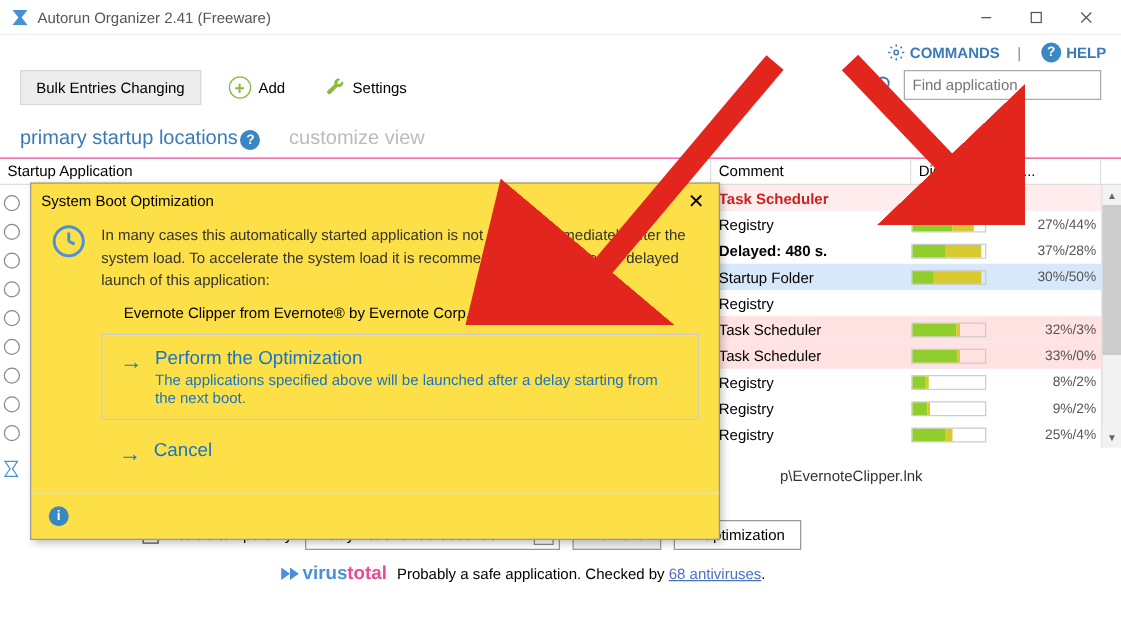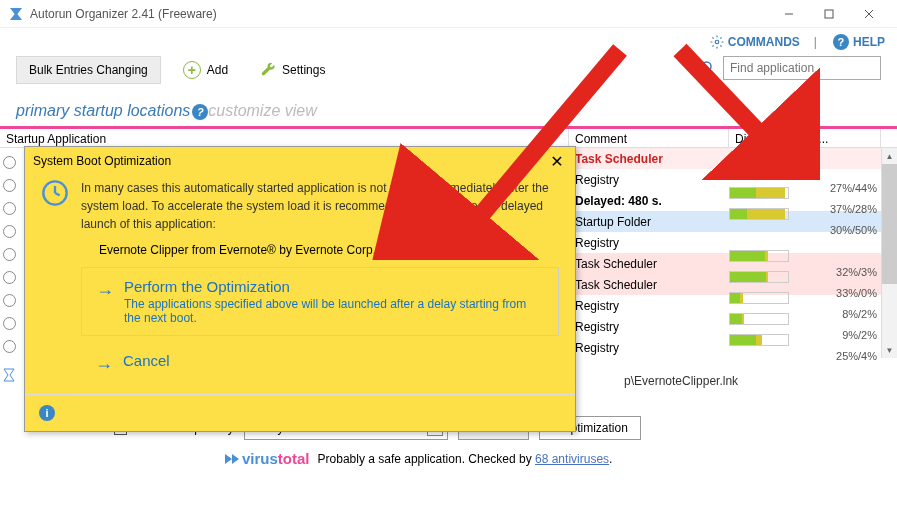--- a/index.html
+++ b/index.html
@@ -12,42 +12,42 @@
 .topbar { height: 28px; display: flex; align-items: center; justify-content: flex-end; padding: 0 12px; gap: 14px; }
 .link-btn { display: flex; align-items: center; gap: 4px; color: #3a7ab8; font-size: 12px; font-weight: bold; cursor: pointer; }
 .sep { color: #888; }
 .toolbar { height: 40px; display: flex; align-items: flex-start; padding: 0 16px; gap: 12px; }
 .tb-btn { height: 28px; background: #ededed; border: 1px solid #d8d8d8; padding: 0 12px; display: flex; align-items: center; gap: 6px; cursor: pointer; font-size: 12px; }
 .tb-btn-flat { height: 28px; padding: 0 10px; display: flex; align-items: center; gap: 6px; cursor: pointer; font-size: 12px; }
 .icon-circle { width: 18px; height: 18px; border: 1.5px solid #8aba3e; border-radius: 50%; display: flex; align-items: center; justify-content: center; color: #8aba3e; font-weight: bold; font-size: 14px; }
 .search-area { margin-left: auto; display: flex; align-items: center; gap: 6px; }
 .search-icon { width: 18px; height: 18px; color: #3a7ab8; }
 .search-input { width: 158px; height: 24px; border: 1px solid #aaa; padding: 0 6px; font-size: 12px; }
-.nav-row { height: 30px; display: flex; align-items: center; padding: 0 16px; gap: 0; font-size: 16px; color: #bbb; font-style: italic; }
+.nav-row { height: 30px; display: flex; align-items: center; padding: 0 16px; gap: 23px; font-size: 16px; color: #bbb; }
 .nav-item.active { color: #3a7ab8; }
 .help-circle { width: 16px; height: 16px; border-radius: 50%; background: #3a87c4; color: #fff; display: inline-flex; align-items: center; justify-content: center; font-size: 11px; font-weight: bold; margin-left: 2px; }
 .content { display: flex; position: relative; height: 240px; }
 .left-strip { width: 18px; display: flex; flex-direction: column; align-items: center; padding-top: 8px; gap: 10px; }
 .clock-mini { width: 13px; height: 13px; border: 1px solid #888; border-radius: 50%; }
 .main-col { flex: 1; position: relative; }
-.col-headers { display: flex; height: 22px; background: #fff; border-top: 3px solid #ec4899; border-bottom: 1px solid #ddd; }
+.col-headers { display: flex; height: 22px; background: #fff; border-top: 1px solid #ec4899; border-bottom: 1px solid #ddd; }
 .col-h { padding: 3px 6px; font-size: 12px; border-right: 1px solid #e0e0e0; }
 .col-h.left { flex: 1.1; }
 .col-h.comment { width: 160px; }
 .col-h.stats { width: 152px; }
 .table-area { display: flex; }
 .left-placeholder { flex: 1.1; }
 .right-rows { width: 312px; }
 .row { height: 21px; display: flex; align-items: center; font-size: 12px; }
 .row.red1 { background: #ffecec; }
 .row.red2 { background: #ffe2e2; }
 .row.sel { background: #d6e8f9; }
 .cell-comment { width: 160px; padding-left: 6px; }
 .cell-comment.red { color: #c22; font-weight: bold; }
-.cell-stats { width: 152px; display: flex; align-items: flex-start; gap: 4px; padding-right: 4px; flex-direction: column; }
+.cell-stats { width: 152px; display: flex; align-items: center; gap: 4px; padding-right: 4px; }
 .bar { height: 12px; display: flex; width: 60px; border: 1px solid #ccc; }
 .bar-g { background: #8fce2d; }
 .bar-y { background: #d9c931; }
 .pct { font-size: 11px; color: #555; margin-left: auto; }
 .scrollbar { width: 16px; background: #f2f2f2; border-left: 1px solid #ddd; position: relative; }
 .sb-btn { width: 100%; height: 16px; background: #f2f2f2; display: flex; align-items: center; justify-content: center; font-size: 8px; color: #666; }
 .sb-thumb { position: absolute; top: 16px; width: 100%; height: 120px; background: #ccc; }
 .hourglass-strip { width: 18px; display: flex; align-items: flex-start; justify-content: center; margin-top: -20px; }
 .lower { padding-left: 60px; padding-top: 4px; margin-left: 44px; }
 .path-row { font-size: 12px; color: #333; margin-left: 520px; margin-top: -12px; margin-bottom: 8px; }

